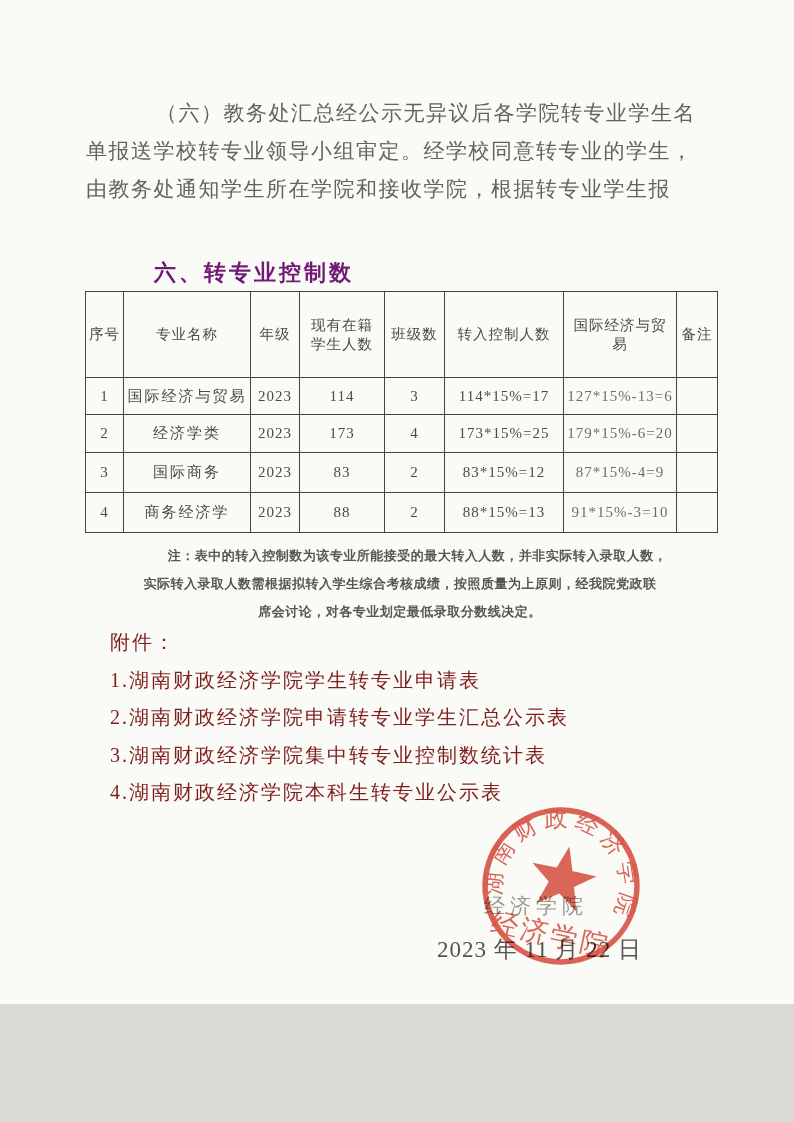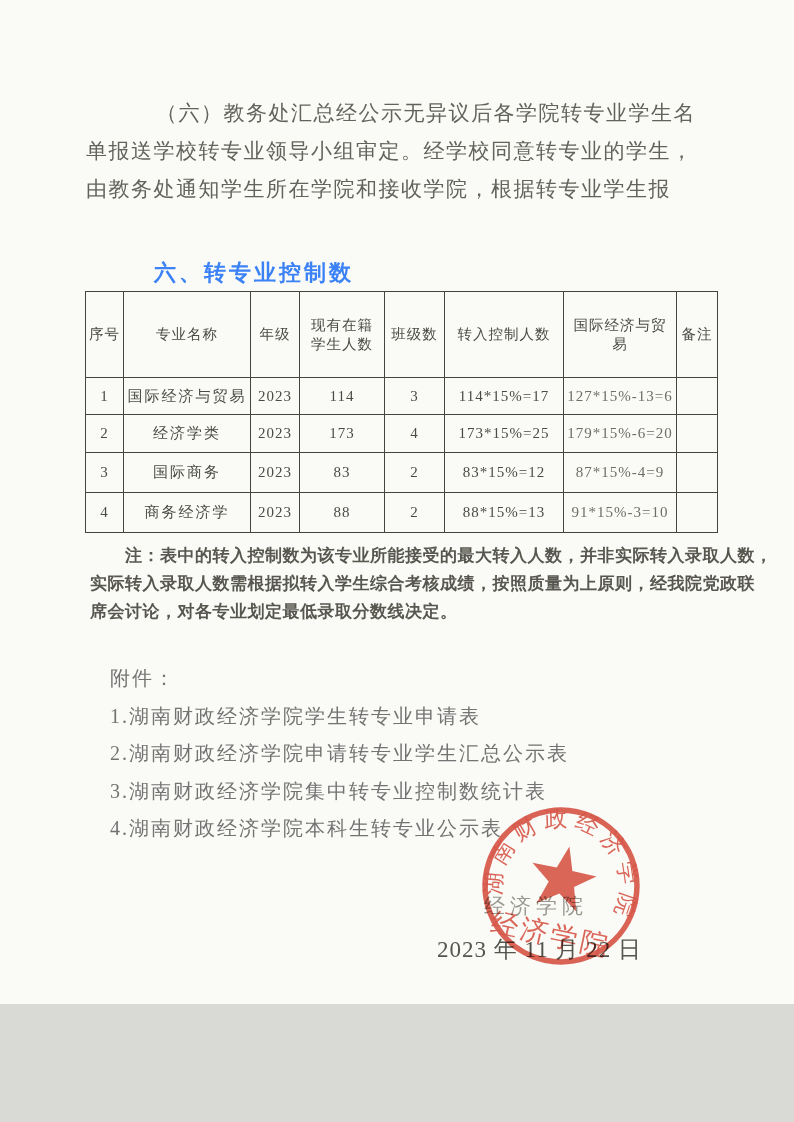--- a/index.html
+++ b/index.html
@@ -8,41 +8,41 @@
     background:#fafaf7;overflow:hidden;
     font-family:"Liberation Serif","DejaVu Serif",serif;
   }
   
   .intro{position:absolute;left:86px;top:94px;width:618px;
     font-size:21px;line-height:38px;color:#63635c;letter-spacing:1.5px;}
   .intro .line{white-space:nowrap;}
   .intro .line.first{padding-left:70px;}
   
   .sec-title{position:absolute;left:154px;top:258px;
-    font-size:22px;font-weight:bold;color:#3b82f6;letter-spacing:3px;}
+    font-size:22px;font-weight:bold;color:#701a75;letter-spacing:3px;}
   
   table.ctrl{position:absolute;left:85px;top:291px;border-collapse:collapse;
     table-layout:fixed;width:632px;color:#4b4b45;padding-left:24px;}
   table.ctrl th,table.ctrl td{
     border:1px solid #45453f;text-align:center;vertical-align:middle;
     padding:0 2px;overflow:hidden;}
   table.ctrl th{font-size:14.5px;font-weight:normal;letter-spacing:1px;white-space:pre-line;}
   table.ctrl td{font-size:15px;letter-spacing:1px;}
   table.ctrl td.major{letter-spacing:2px;}
   table.ctrl td.outctrl{color:#6e6e66;}
   tr.hdr{height:86px;} tr.r0{height:37px;} tr.r1{height:38px;}
   tr.r2{height:40px;} tr.r3{height:40px;}
   
   .note{position:absolute;left:90px;top:542px;width:620px;
-    font-size:17px;font-weight:bold;line-height:28px;color:#57574f;letter-spacing:0.5px;}
+    font-size:13px;font-weight:bold;line-height:28px;color:#57574f;letter-spacing:0.5px;text-align:center;}
   .note .line.first{padding-left:35px;}
   .note .line{white-space:nowrap;}
   
-  .attach{position:absolute;left:110px;top:660px;
-    font-size:20px;line-height:37.5px;color:#737373;letter-spacing:2px;}
+  .attach{position:absolute;left:110px;top:624px;
+    font-size:20px;line-height:37.5px;color:#7f1d1d;letter-spacing:2px;}
   
   .dept{position:absolute;left:484px;top:892px;
     font-size:21px;color:#99998f;letter-spacing:5px;}
   .date{position:absolute;left:437px;top:934px;
     font-size:23px;color:#55554e;letter-spacing:1px;}
   
   .seal{position:absolute;left:477px;top:804px;width:168px;height:168px;
     mix-blend-mode:multiply;opacity:0.92;}
 </style>
 </head>

